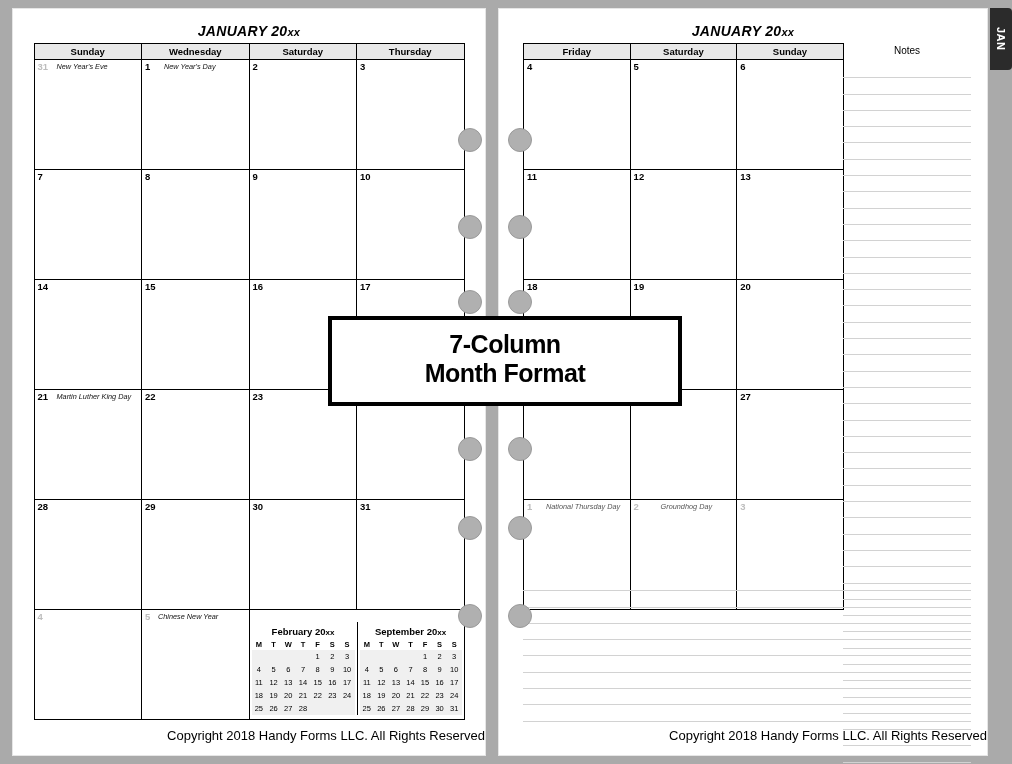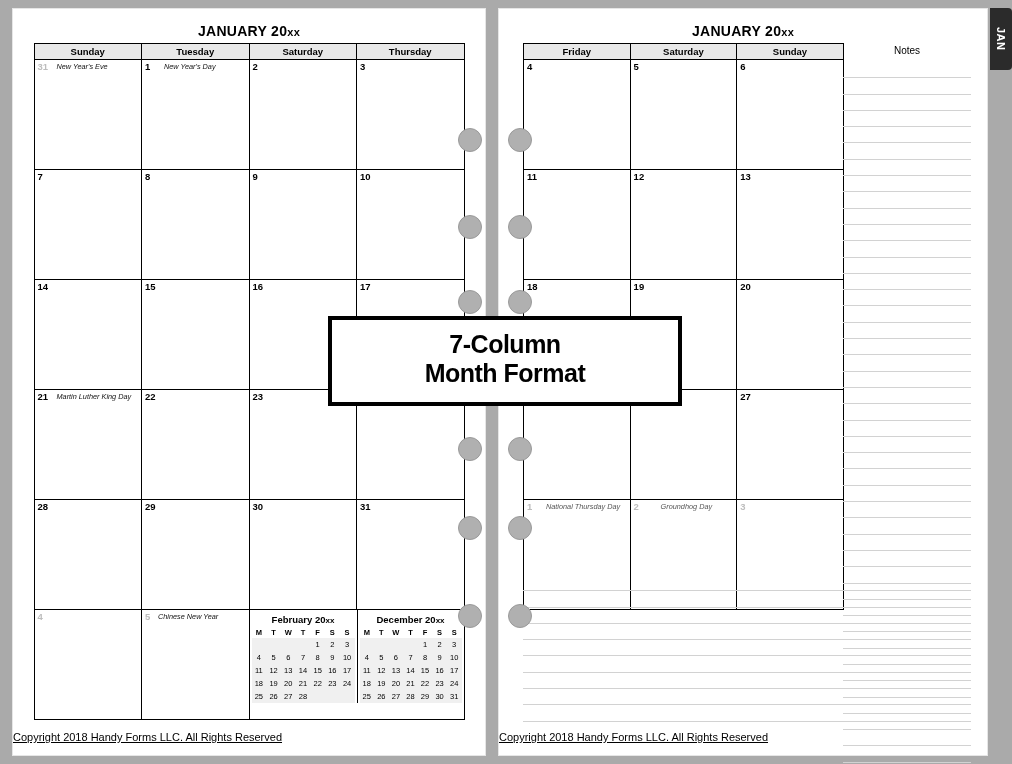--- a/index.html
+++ b/index.html
@@ -43,20 +43,21 @@
   }
   
   .month-title {
     text-align: center;
     font-size: 14px;
     font-weight: bold;
     letter-spacing: .3px;
     padding-top: 14px;
     padding-bottom: 4px;
     color: #000;
+    font-style: italic;
   }
   .month-title .yy {
     font-size: 11px;
   }
   
   .cal {
     border-collapse: collapse;
     table-layout: fixed;
     margin: 0 auto;
   }
@@ -165,24 +166,23 @@
   .notes-lines { }
   .nline {
     height: 15.3px;
     border-bottom: 1px solid #d2d2d2;
   }
   
   .copyright {
     position: absolute;
     bottom: 12px;
     left: 0; right: 0;
-    text-align: left;
-    font-size: 11px;
+    text-align: right;
+    font-size: 13px;
     color: #000;
-    text-decoration: underline;
   }
   
   .hole {
     position: absolute;
     width: 22px; height: 22px;
     border-radius: 50%;
     background: #b0b0b0;
     border: 1px solid #9a9a9a;
   }
   
@@ -240,21 +240,21 @@
       <table class="cal left-cal">
         <colgroup>
             <col class="c">
             <col class="c">
             <col class="c">
             <col class="c">
           </colgroup>
         <thead>
           <tr>
             <th>Sunday</th>
-            <th>Tuesday</th>
+            <th>Wednesday</th>
             <th>Saturday</th>
             <th>Thursday</th>
           </tr>
         </thead>
         <tbody>
           <tr class="row-h">
             <td>
               <span class="daynum dim">31</span>
               <span class="holiday">New Year's Eve</span>
             </td>
@@ -328,21 +328,21 @@
           </tr>
           <tr class="row-last">
             <td>
                 <span class="daynum dim">4</span>
               </td>
             <td>
               <span class="daynum dim">5</span>
               <span class="holiday" style="left:16px;">Chinese New Year</span>
             </td>
             <td colspan="2" style="padding:0;">
-              <div class="mini-wrap" style="position:relative;width:100%;border-left:none;">
+              <div class="mini-wrap" style="position:relative;width:100%;border-left:none;margin-top:12px;">
                 <div class="mini" style="border-left:none;">
                   <div class="mini-title">
                     <span>February 20</span><span class="yy">xx</span>
                   </div>
                   <table class="minitab">
                     <tbody>
                         <tr class="hdr">
                       <th>M</th>
                       <th>T</th>
                       <th>W</th>
@@ -394,21 +394,21 @@
                       <td>28</td>
                       <td></td>
                       <td></td>
                       <td></td>
                     </tr>
                   </tbody>
                     </table>
                 </div>
                 <div class="mini">
                   <div class="mini-title">
-                    <span>December 20</span><span class="yy">xx</span>
+                    <span>September 20</span><span class="yy">xx</span>
                   </div>
                   <table class="minitab">
                     <tbody>
                         <tr class="hdr">
                       <th>M</th>
                       <th>T</th>
                       <th>W</th>
                       <th>T</th>
                       <th>F</th>
                       <th>S</th>

